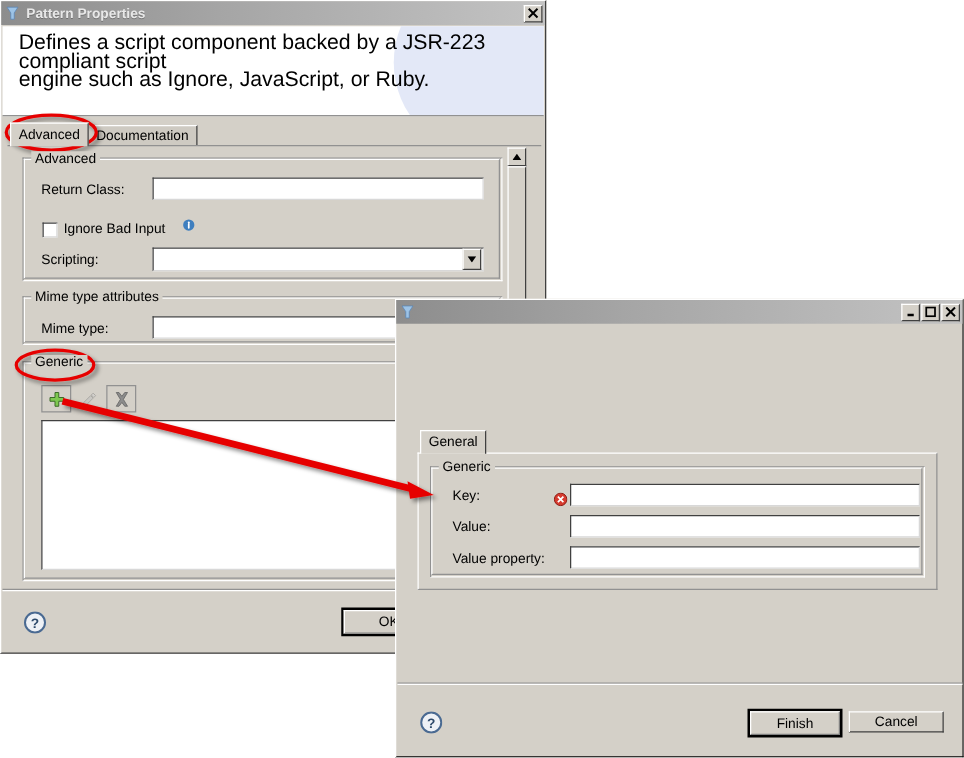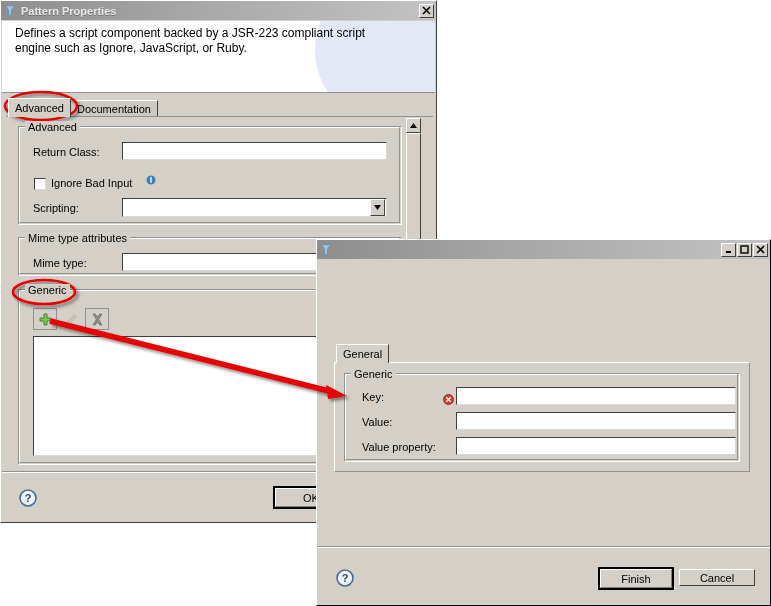--- a/index.html
+++ b/index.html
@@ -48,21 +48,21 @@
     position:absolute;right:-30px;top:-46px;width:150px;height:150px;
     border-radius:50%;background:#e3e8f7;
   }
   .banner .swoosh2{
     position:absolute;right:-54px;top:-20px;width:150px;height:150px;
     border-radius:50%;background:#f4f6fc;
   }
   .banner .bn-title{
     position:relative;font-weight:bold;font-size:13px;color:#000;
   }
-  .banner .bn-desc{position:relative;font-size:12px;color:#000;line-height:15px;}
+  .banner .bn-desc{position:relative;font-size:17px;color:#000;line-height:15px;}
 
   
   .tabstrip{position:absolute;display:flex;align-items:flex-end;height:19px;}
   .tab{
     height:18px;padding:0 6px;box-sizing:border-box;
     display:flex;align-items:center;font-size:11px;
     border-top:1px solid #fff;border-left:1px solid #fff;border-right:1px solid #404040;
     background:#d4d0c8;margin-right:-1px;
   }
   .tab.sel{height:19px;background:#d4d0c8;position:relative;z-index:3;}

